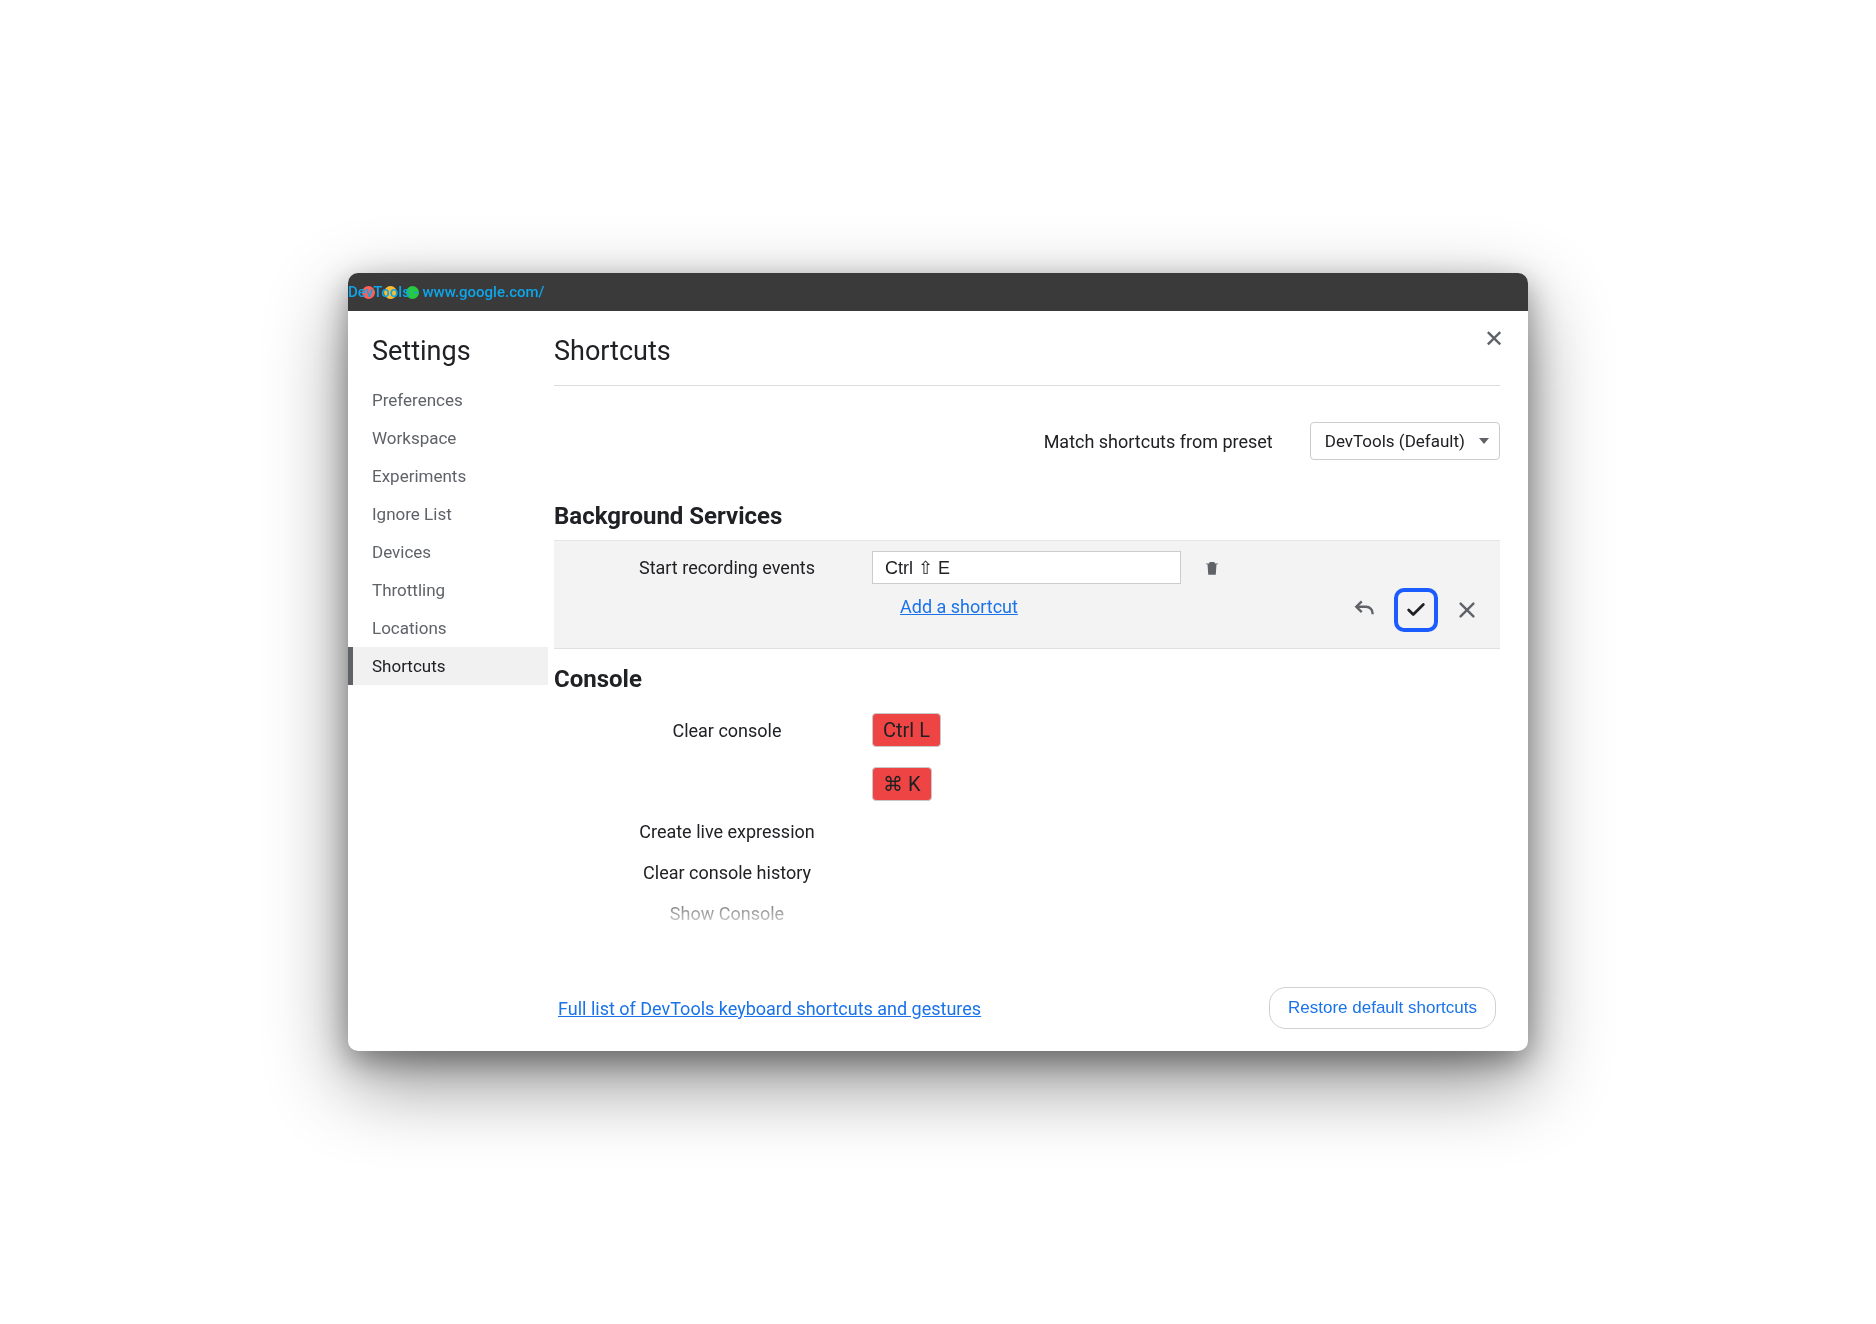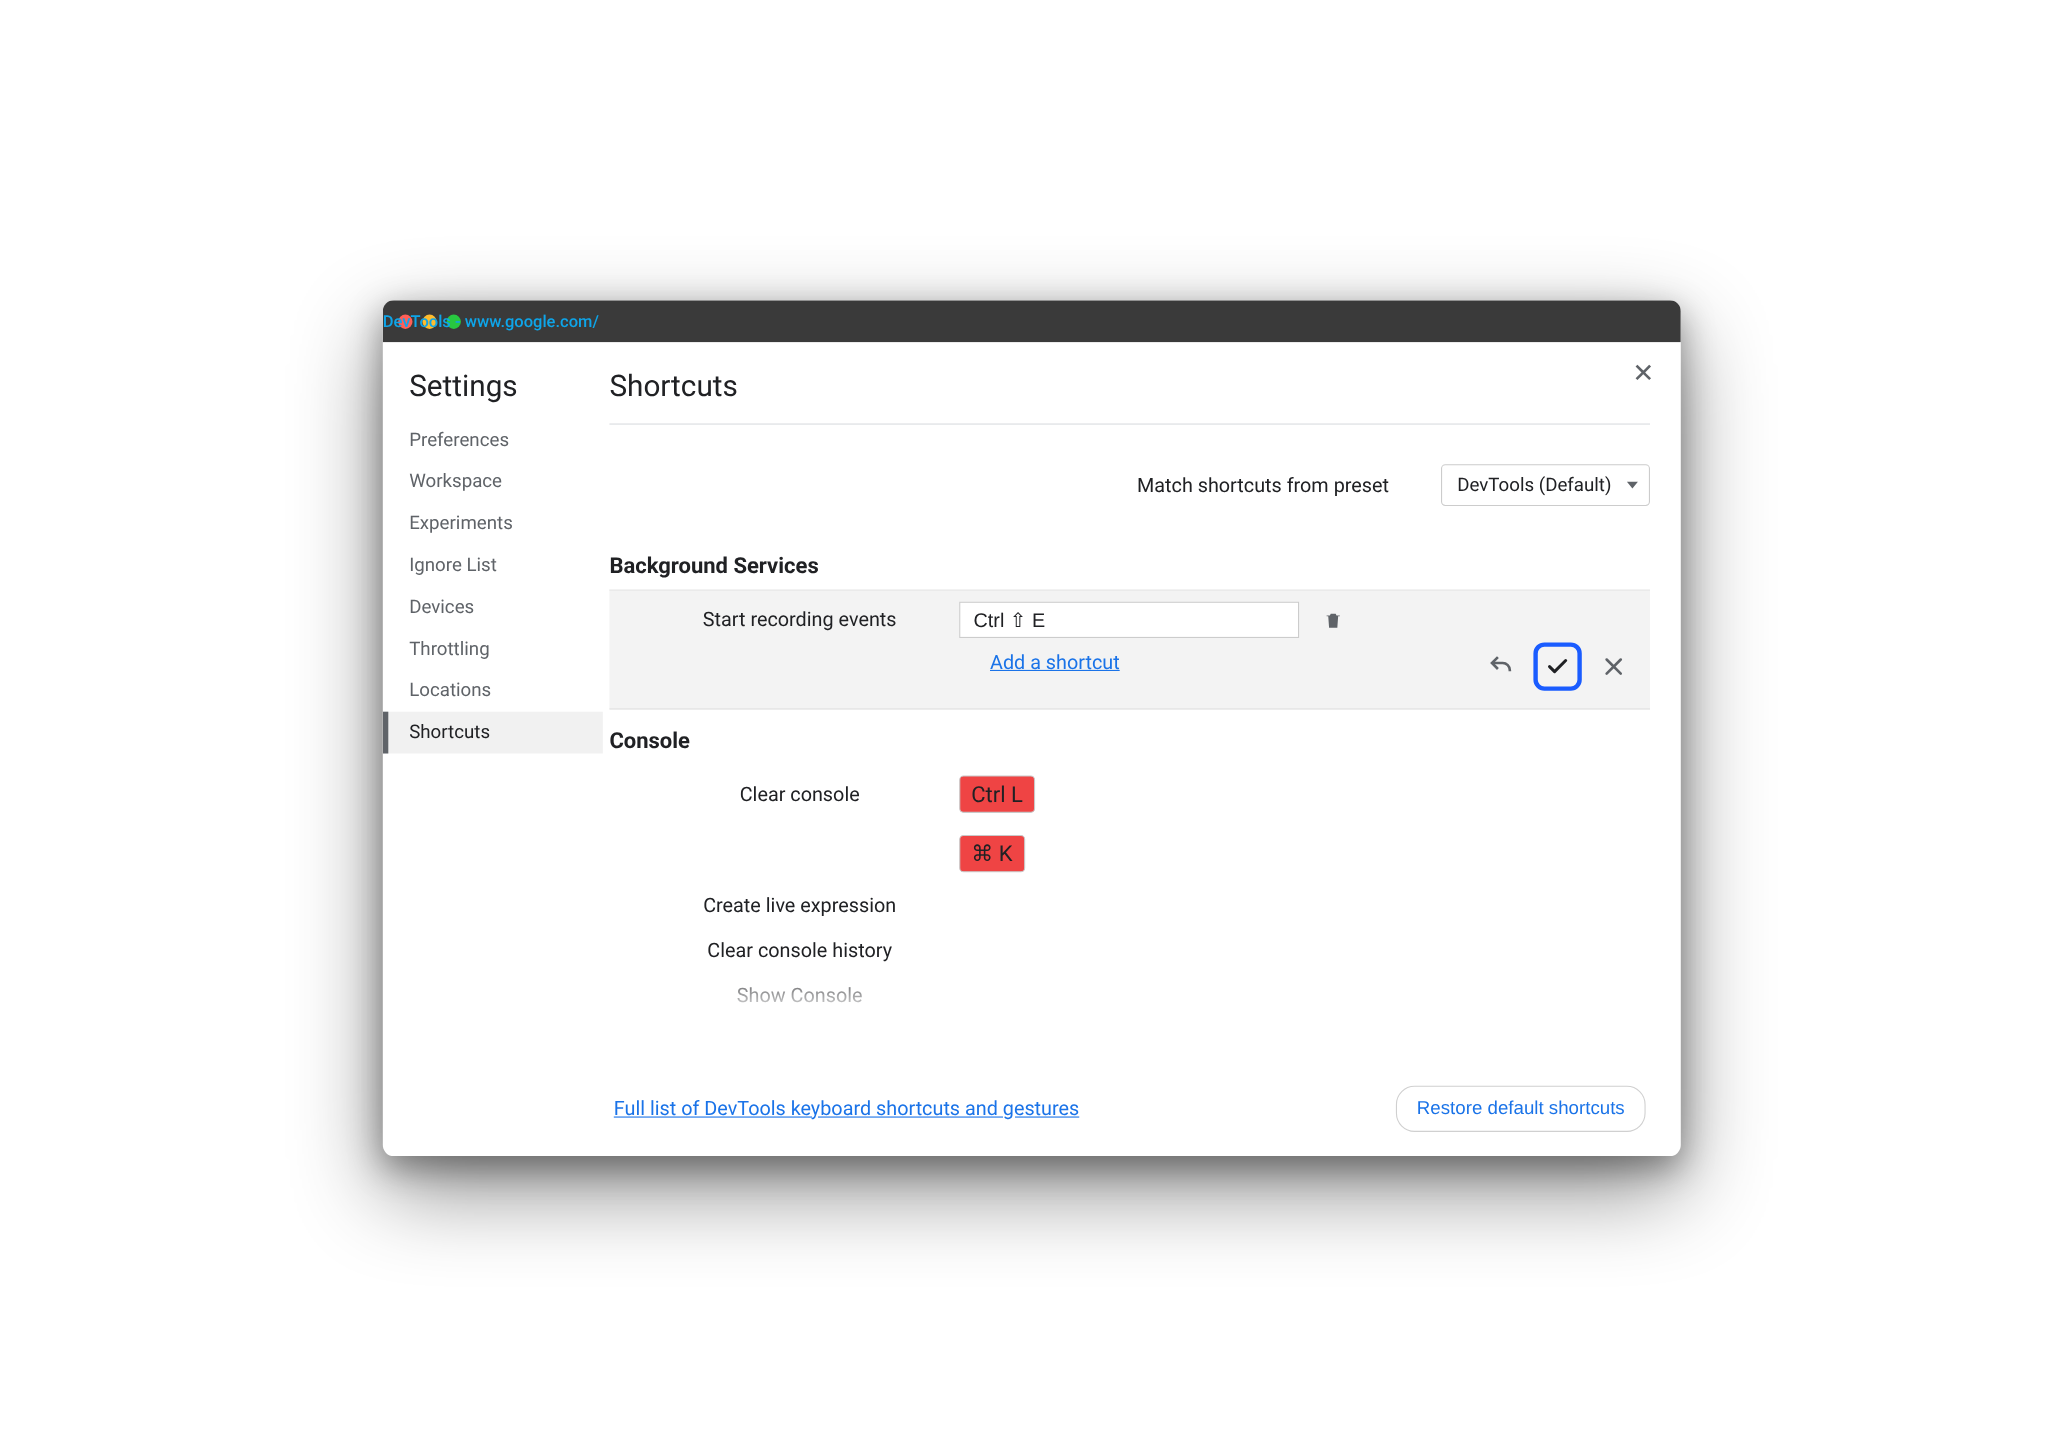--- a/index.html
+++ b/index.html
@@ -87,21 +87,21 @@
     font-size: 27px;
     font-weight: 400;
     color: #202124;
     padding-bottom: 18px;
     border-bottom: 1px solid #dadce0;
   }
   .preset-row {
     display: flex;
     justify-content: flex-end;
     align-items: center;
-    gap: 23px;
+    gap: 13px;
     padding: 36px 0 36px 0;
   }
   .preset-label { font-size: 18px; color: #202124; }
   .preset-select {
     border: 1px solid #cccccc;
     border-radius: 4px;
     padding: 8px 34px 8px 14px;
     font-size: 17px;
     color: #202124;
     background: #fff;
@@ -115,21 +115,21 @@
     position: absolute;
     right: 10px;
     top: 50%;
     transform: translateY(-50%);
     width:0;height:0;
     border-left: 5px solid transparent;
     border-right: 5px solid transparent;
     border-top: 6px solid #5f6368;
   }
   .section-header {
-    font-size: 20px;
+    font-size: 24px;
     font-weight: 700;
     color: #202124;
     padding: 6px 0 10px 0;
   }
   .editing-block {
     background: #f3f3f3;
     border-top: 1px solid #e5e5e5;
     border-bottom: 1px solid #e0e0e0;
     padding: 10px 16px 16px 28px;
   }

